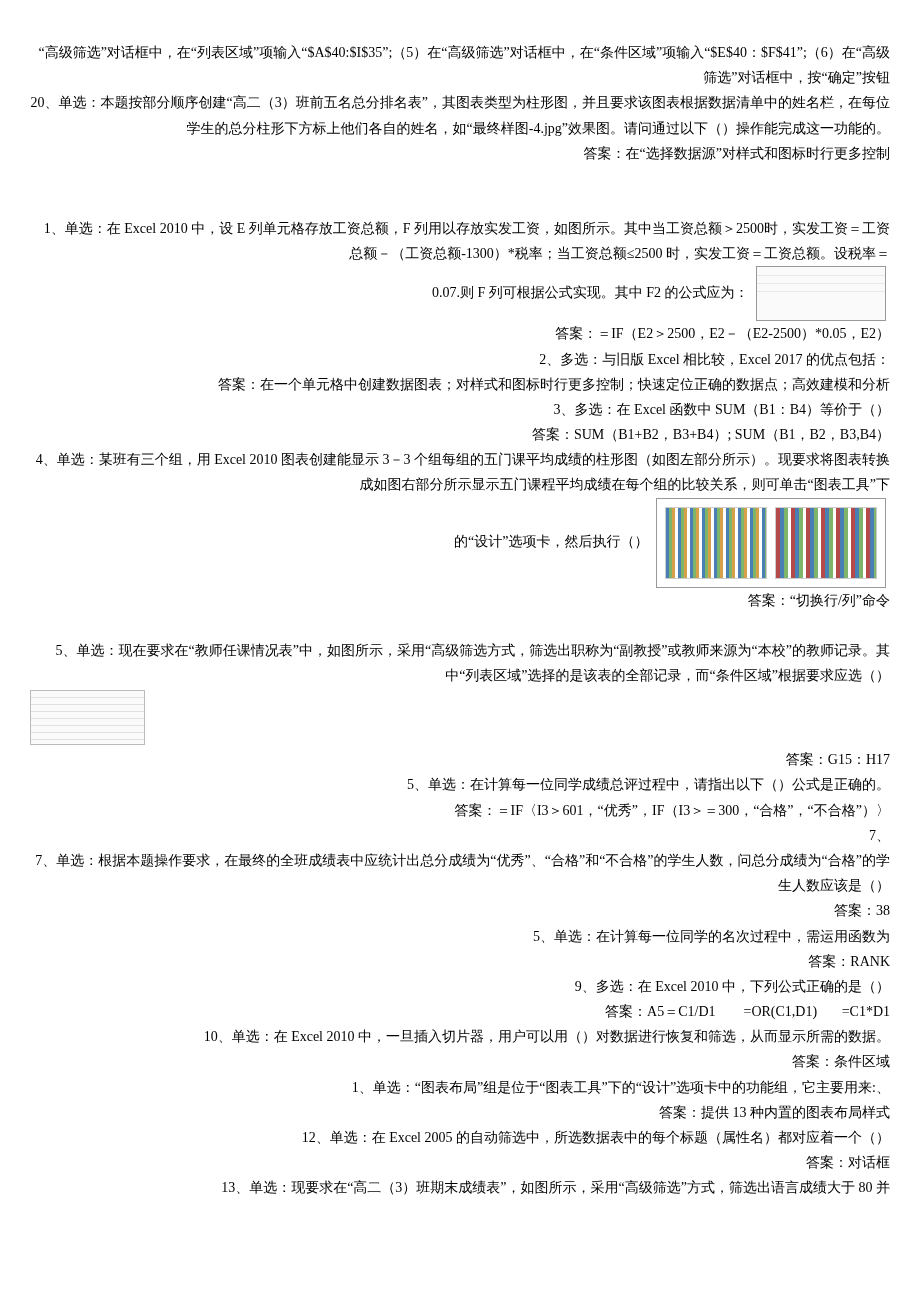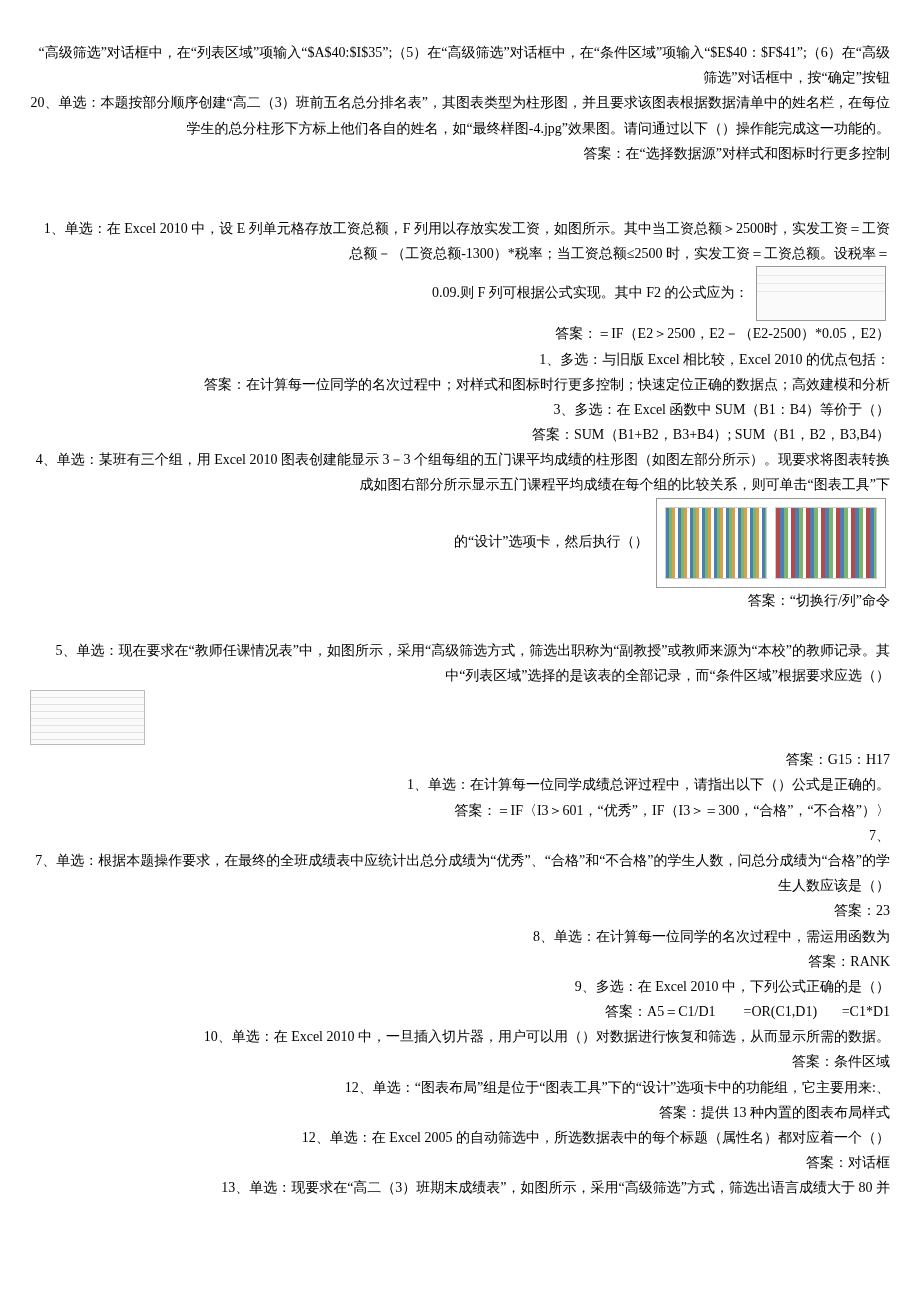--- a/index.html
+++ b/index.html
@@ -77,59 +77,59 @@
 
 <div class="paragraph">“高级筛选”对话框中，在“列表区域”项输入“$A$40:$I$35”;（5）在“高级筛选”对话框中，在“条件区域”项输入“$E$40：$F$41”;（6）在“高级筛选”对话框中，按“确定”按钮</div>
 <div class="paragraph">20、单选：本题按部分顺序创建“高二（3）班前五名总分排名表”，其图表类型为柱形图，并且要求该图表根据数据清单中的姓名栏，在每位学生的总分柱形下方标上他们各自的姓名，如“最终样图-4.jpg”效果图。请问通过以下（）操作能完成这一功能的。</div>
 <div class="paragraph">答案：在“选择数据源”对样式和图标时行更多控制</div>
 
 <div class="section-spacer"></div>
 <div class="section-spacer"></div>
 
 <div class="paragraph">1、单选：在 Excel 2010 中，设 E 列单元格存放工资总额，F 列用以存放实发工资，如图所示。其中当工资总额＞2500时，实发工资＝工资总额－（工资总额-1300）*税率；当工资总额≤2500 时，实发工资＝工资总额。设税率＝</div>
 <div class="paragraph">
-  <span>0.09.则 F 列可根据公式实现。其中 F2 的公式应为：</span>
+  <span>0.07.则 F 列可根据公式实现。其中 F2 的公式应为：</span>
   <span class="inline-img img-small-table"></span>
 </div>
 <div class="paragraph">答案：＝IF（E2＞2500，E2－（E2-2500）*0.05，E2）</div>
 
-<div class="paragraph">1、多选：与旧版 Excel 相比较，Excel 2010 的优点包括：</div>
-<div class="paragraph">答案：在计算每一位同学的名次过程中；对样式和图标时行更多控制；快速定位正确的数据点；高效建模和分析</div>
+<div class="paragraph">2、多选：与旧版 Excel 相比较，Excel 2017 的优点包括：</div>
+<div class="paragraph">答案：在一个单元格中创建数据图表；对样式和图标时行更多控制；快速定位正确的数据点；高效建模和分析</div>
 
 <div class="paragraph">3、多选：在 Excel 函数中 SUM（B1：B4）等价于（）</div>
 <div class="paragraph">答案：SUM（B1+B2，B3+B4）; SUM（B1，B2，B3,B4）</div>
 
 <div class="paragraph">4、单选：某班有三个组，用 Excel 2010 图表创建能显示 3－3 个组每组的五门课平均成绩的柱形图（如图左部分所示）。现要求将图表转换成如图右部分所示显示五门课程平均成绩在每个组的比较关系，则可单击“图表工具”下</div>
 <div class="paragraph">
   <span>的“设计”选项卡，然后执行（）</span>
   <span class="inline-img img-chart-pair"></span>
 </div>
 <div class="paragraph">答案：“切换行/列”命令</div>
 
 <div class="section-spacer"></div>
 
 <div class="paragraph">5、单选：现在要求在“教师任课情况表”中，如图所示，采用“高级筛选方式，筛选出职称为“副教授”或教师来源为“本校”的教师记录。其中“列表区域”选择的是该表的全部记录，而“条件区域”根据要求应选（）</div>
 <span class="img-small-grid"></span>
 <div class="paragraph">答案：G15：H17</div>
 
-<div class="paragraph">1、单选：在计算每一位同学成绩总评过程中，请指出以下（）公式是正确的。</div>
+<div class="paragraph">5、单选：在计算每一位同学成绩总评过程中，请指出以下（）公式是正确的。</div>
 <div class="paragraph">答案：＝IF〈I3＞601，“优秀”，IF（I3＞＝300，“合格”，“不合格”）〉</div>
 
 <div class="paragraph">7、</div>
 <div class="paragraph">7、单选：根据本题操作要求，在最终的全班成绩表中应统计出总分成绩为“优秀”、“合格”和“不合格”的学生人数，问总分成绩为“合格”的学生人数应该是（）</div>
-<div class="paragraph">答案：23</div>
+<div class="paragraph">答案：38</div>
 
-<div class="paragraph">8、单选：在计算每一位同学的名次过程中，需运用函数为</div>
+<div class="paragraph">5、单选：在计算每一位同学的名次过程中，需运用函数为</div>
 <div class="paragraph">答案：RANK</div>
 
 <div class="paragraph">9、多选：在 Excel 2010 中，下列公式正确的是（）</div>
 <div class="paragraph">答案：A5＝C1/D1&nbsp;&nbsp;&nbsp;&nbsp;&nbsp;&nbsp;&nbsp;&nbsp;=OR(C1,D1)&nbsp;&nbsp;&nbsp;&nbsp;&nbsp;&nbsp;&nbsp;=C1*D1</div>
 
 <div class="paragraph">10、单选：在 Excel 2010 中，一旦插入切片器，用户可以用（）对数据进行恢复和筛选，从而显示所需的数据。</div>
 <div class="paragraph">答案：条件区域</div>
 
-<div class="paragraph">12、单选：“图表布局”组是位于“图表工具”下的“设计”选项卡中的功能组，它主要用来:、</div>
+<div class="paragraph">1、单选：“图表布局”组是位于“图表工具”下的“设计”选项卡中的功能组，它主要用来:、</div>
 <div class="paragraph">答案：提供 13 种内置的图表布局样式</div>
 
 <div class="paragraph">12、单选：在 Excel 2005 的自动筛选中，所选数据表中的每个标题（属性名）都对应着一个（）</div>
 <div class="paragraph">答案：对话框</div>
 
 <div class="paragraph">13、单选：现要求在“高二（3）班期末成绩表”，如图所示，采用“高级筛选”方式，筛选出语言成绩大于 80 并</div>
 
 </body></html>

